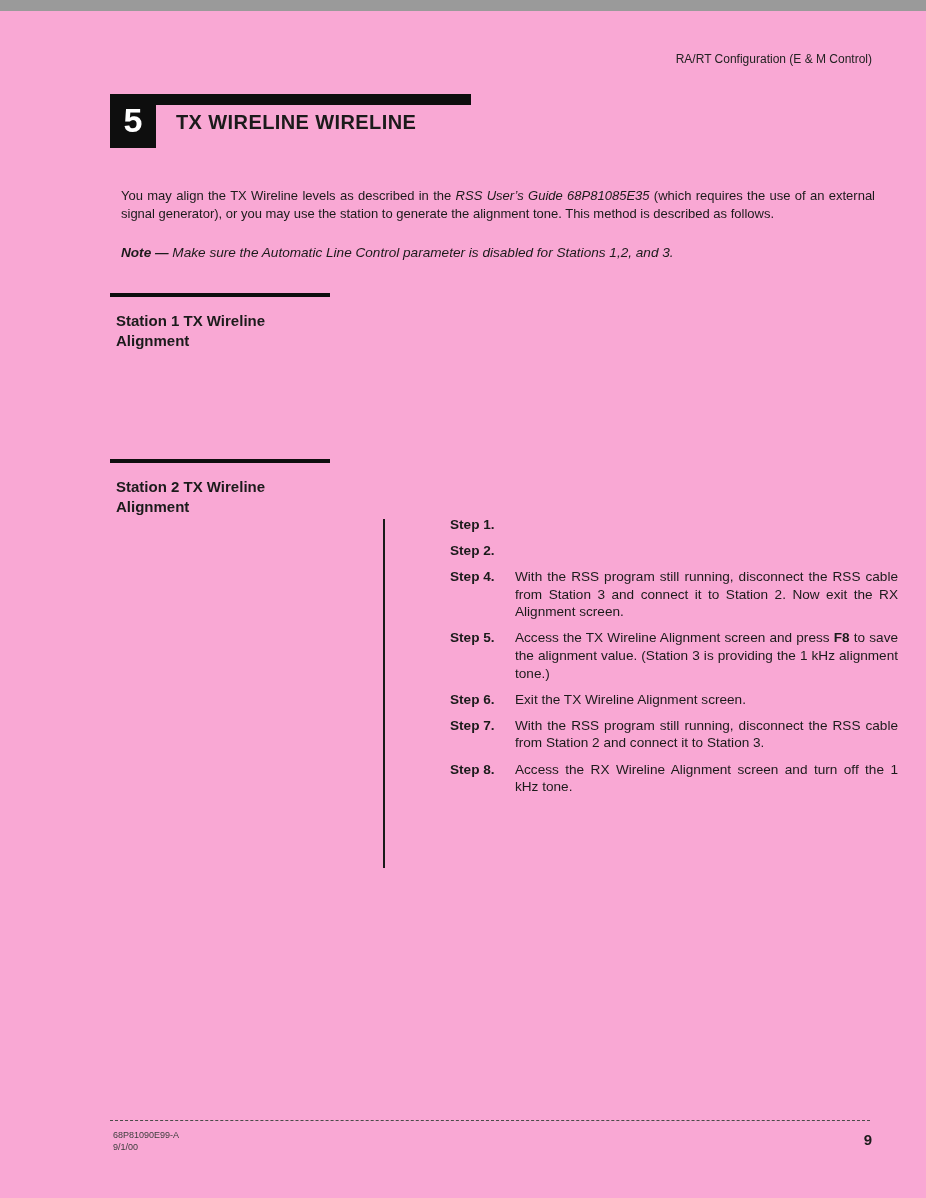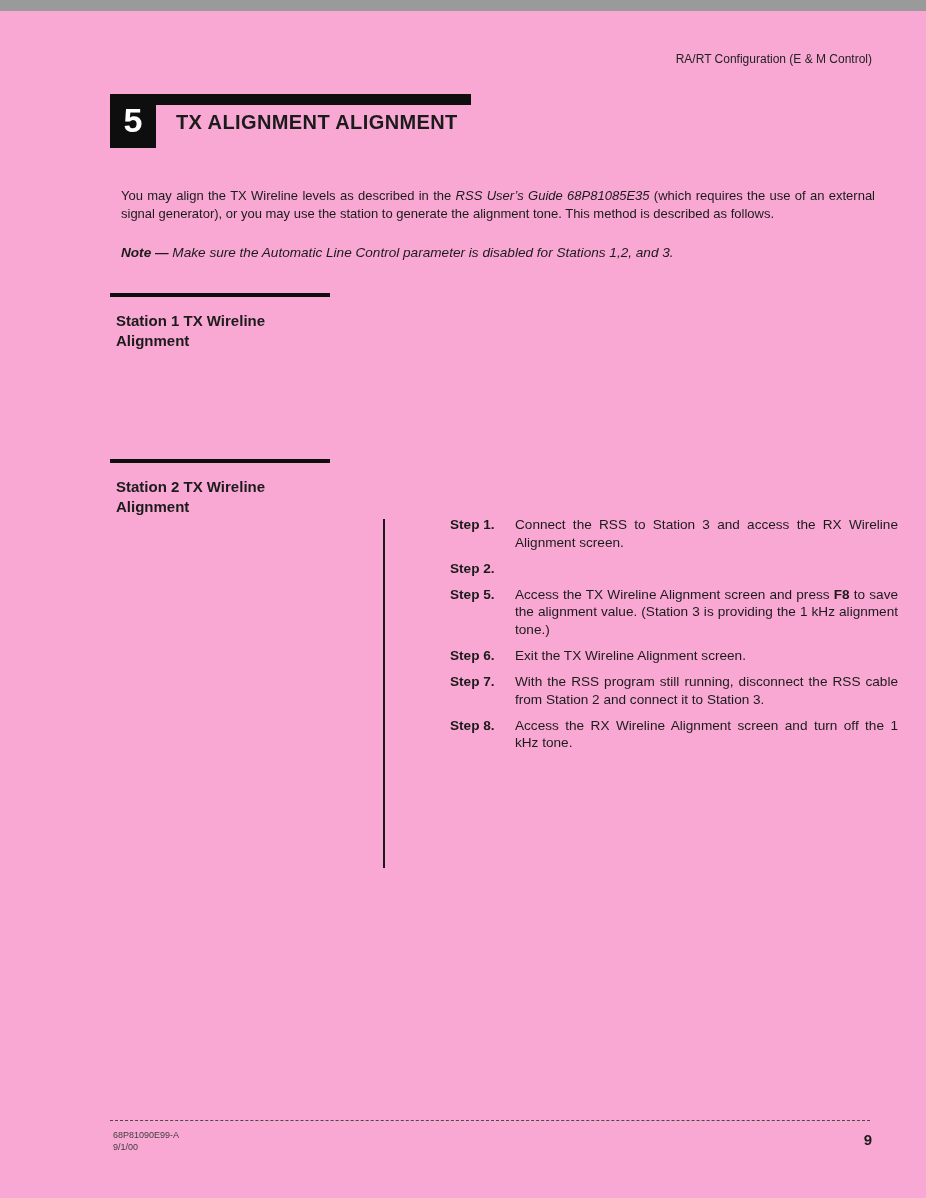--- a/index.html
+++ b/index.html
@@ -93,21 +93,21 @@
 <body>
 
 <div class="page">
 
   <div class="header-right">RA/RT Configuration (E &amp; M Control)</div>
 
   <div class="chapter-box">
     <span class="chapter-number">5</span>
   </div>
   <div class="chapter-bar"></div>
-  <div class="chapter-title">TX ALIGNMENT ALIGNMENT</div>
+  <div class="chapter-title">TX WIRELINE WIRELINE</div>
 
   <p class="intro"><span>You may align the TX Wireline levels as described in the </span><span class="seg-i">RSS User’s Guide 68P81085E35</span><span> (which requires the use of an external signal generator), or you may use the station to generate the alignment tone. This method is described as follows.</span></p>
 
   <p class="note"><span class="seg-b seg-i">Note — </span><span class="seg-i">Make sure the Automatic Line Control parameter is disabled for Stations 1,2, and 3.</span></p>
 
   <div class="section-rule rule-1"></div>
   <div class="section-heading heading-1">
     <div>Station 1 TX Wireline</div>
     <div>Alignment</div>
   </div>
@@ -117,28 +117,31 @@
     <div>Station 2 TX Wireline</div>
     <div>Alignment</div>
   </div>
 
   <div class="steps-block">
     <div class="steps-bar"></div>
     <div class="steps-list">
 
         <div class="step-row">
           <span class="step-label">Step 1.</span>
-          <span class="step-text"><span>Connect the RSS to Station 3 and access the RX Wireline Alignment screen.</span></span>
         </div>
 
         <div class="step-row">
           <span class="step-label">Step 2.</span>
         </div>
 
 
+        <div class="step-row">
+          <span class="step-label">Step 4.</span>
+          <span class="step-text"><span>With the RSS program still running, disconnect the RSS cable from Station 3 and connect it to Station 2. Now exit the RX Alignment screen.</span></span>
+        </div>
 
         <div class="step-row">
           <span class="step-label">Step 5.</span>
           <span class="step-text"><span>Access the TX Wireline Alignment screen and press </span><span class="seg-b">F8</span><span> to save the alignment value.  (Station 3 is providing the 1 kHz alignment tone.)</span></span>
         </div>
 
         <div class="step-row">
           <span class="step-label">Step 6.</span>
           <span class="step-text"><span>Exit the TX Wireline Alignment screen.</span></span>
         </div>

